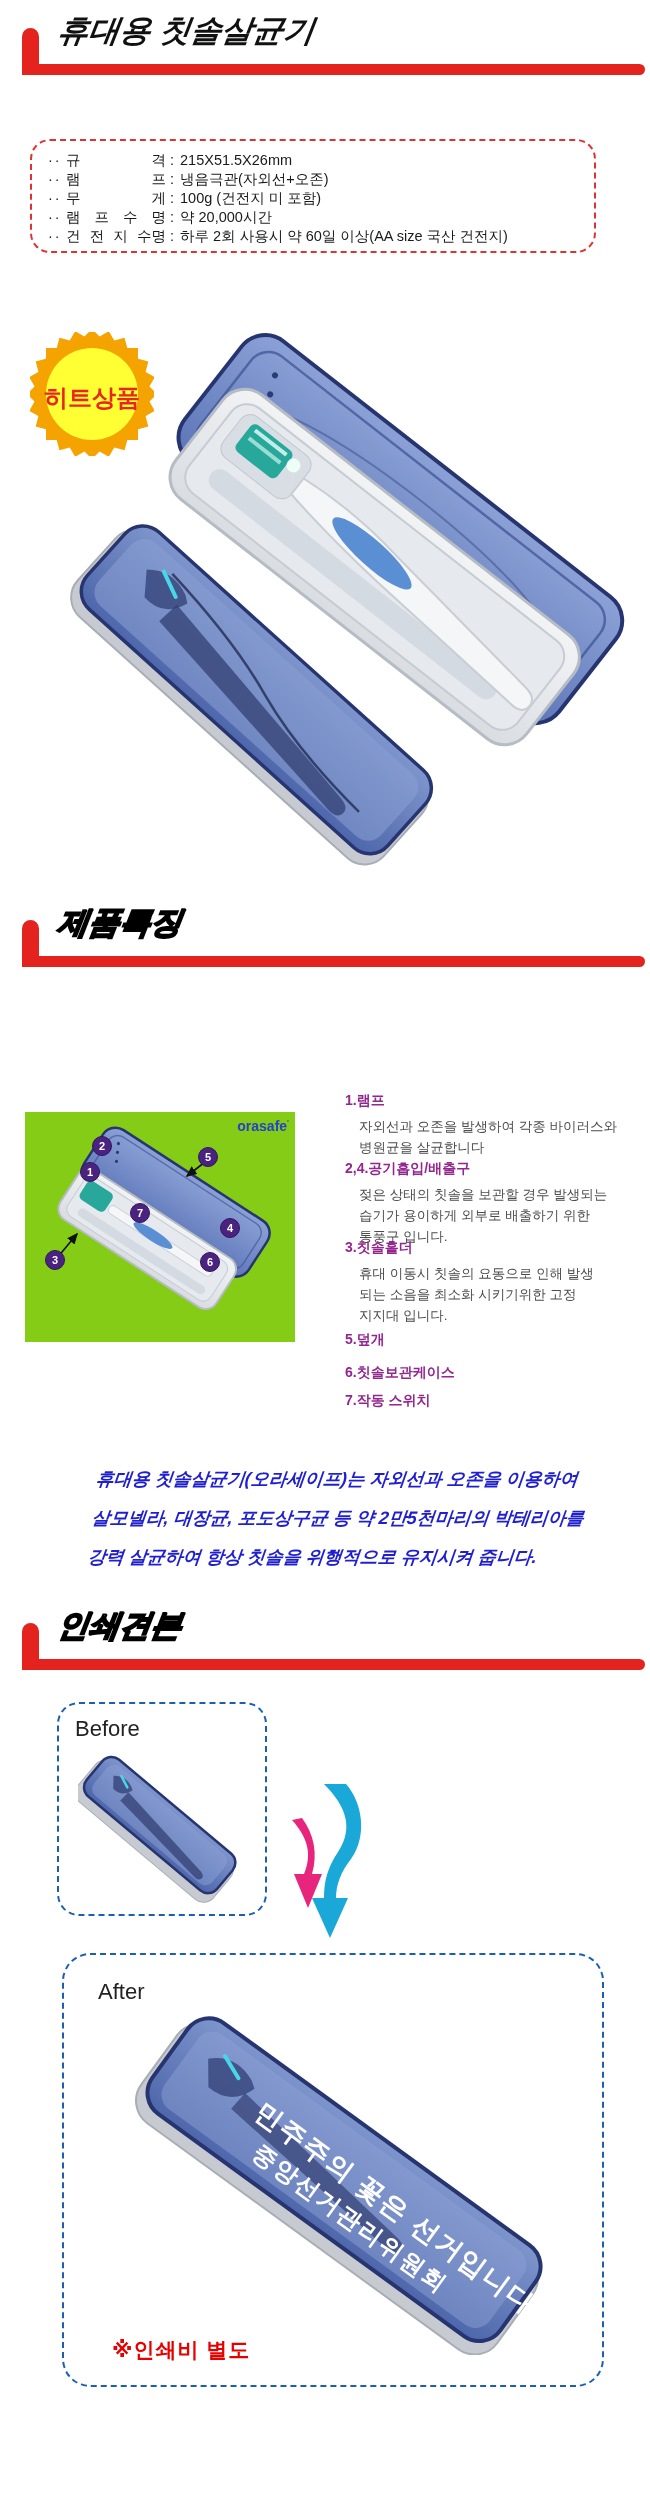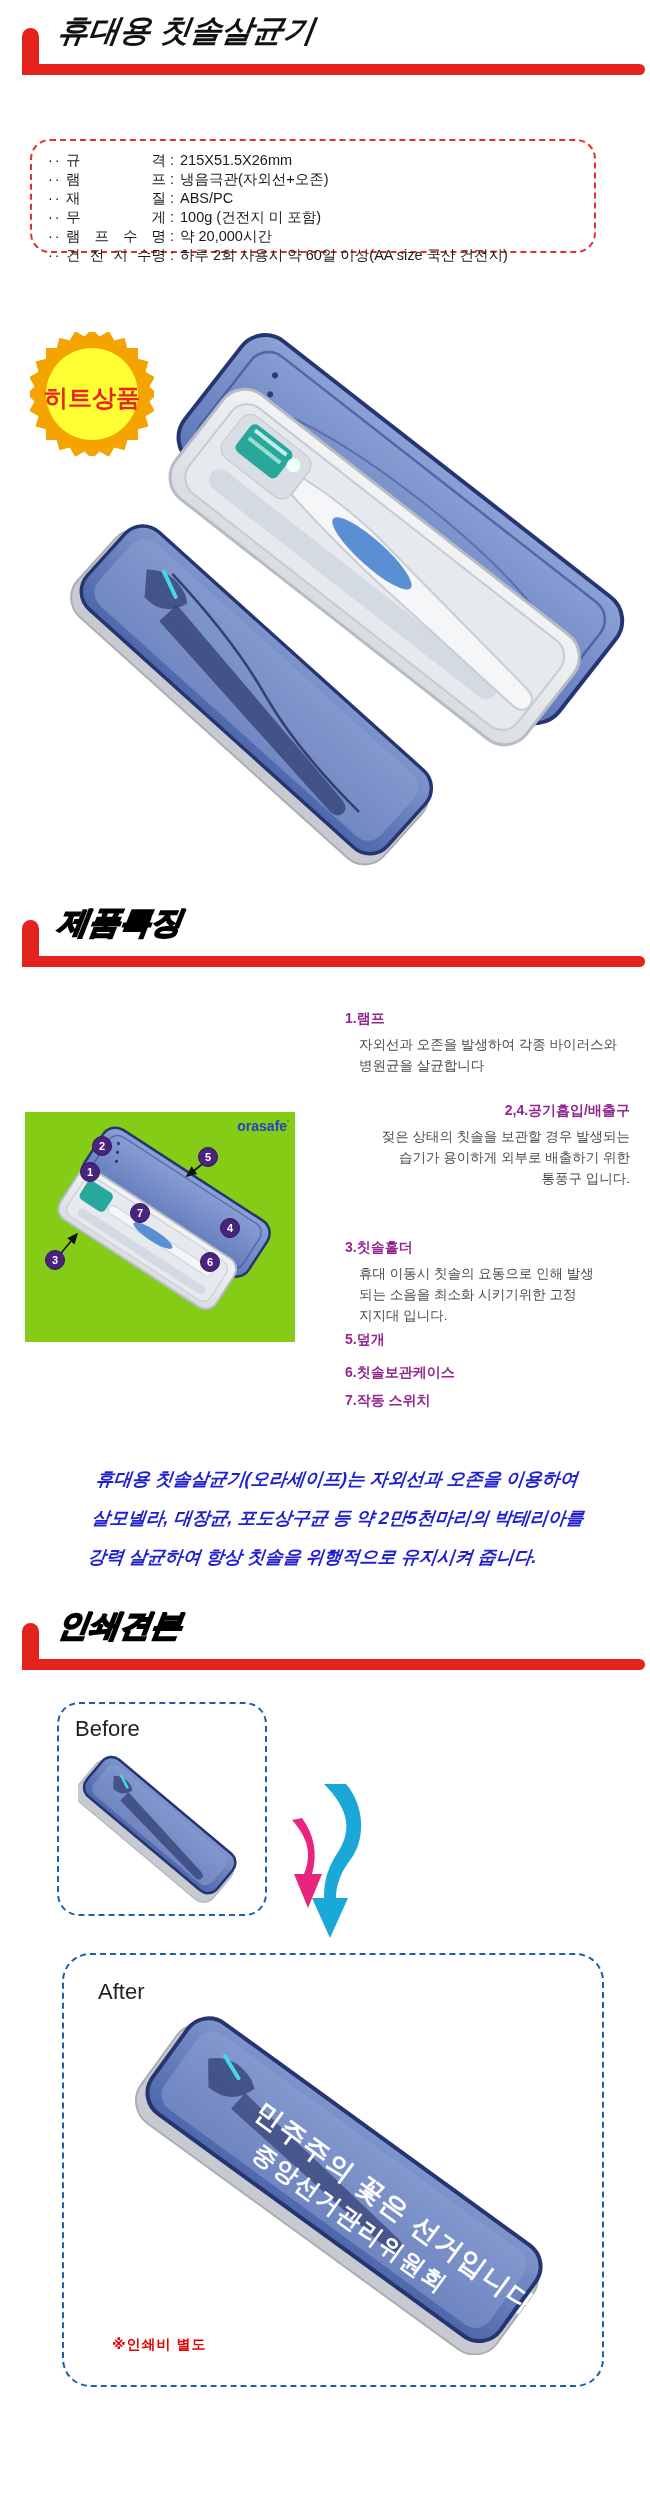--- a/index.html
+++ b/index.html
@@ -38,59 +38,56 @@
   .orasafe sup{font-size:8px;}
   .callout{position:absolute;width:18px;height:18px;border-radius:50%;background:#4a2380;
            border:1px solid #31175c;color:#fff;font-size:11px;font-weight:700;
            text-align:center;line-height:18px;z-index:6;}
   .arrow-overlay{position:absolute;left:0;top:0;width:270px;height:230px;}
 
   
   .feat{position:absolute;left:345px;width:285px;}
   .feat h3{margin:0;font-size:14px;font-weight:800;color:#93278f;}
   .feat p{margin:6px 0 0 14px;font-size:13.5px;line-height:21px;color:#4c4c4c;white-space:pre-line;}
-  .fi1{top:1010px;} .fi2{top:1102px;text-align:right;} .fi3{top:1239px;}
+  .fi1{top:1092px;} .fi2{top:1160px;} .fi3{top:1239px;}
   .fi4{top:1331px;} .fi5{top:1364px;} .fi6{top:1392px;}
 
   .summary{position:absolute;left:98px;top:1460px;width:540px;margin:0;
            font-size:18px;line-height:39px;font-weight:800;font-style:italic;
            color:#1f1fd0;white-space:pre-line;transform:skewX(-6deg);transform-origin:0 0;}
 
   
   .before-box{position:absolute;left:57px;top:1702px;width:206px;height:210px;
               border:2px dashed #1b5fae;border-radius:22px;}
   .after-box{position:absolute;left:62px;top:1953px;width:538px;height:430px;
              border:2px dashed #1b5fae;border-radius:28px;}
   .ba-label{position:absolute;left:16px;top:12px;font-size:22px;color:#222;font-weight:500;}
   .before-case{position:absolute;left:78px;top:1738px;}
   .after-case{position:absolute;left:95px;top:2000px;}
   .swoosh{position:absolute;left:258px;top:1782px;}
-  .print-note{position:absolute;left:112px;top:2336px;font-size:14px;font-weight:800;
+  .print-note{position:absolute;left:112px;top:2336px;font-size:21px;font-weight:800;
               color:#e60000;letter-spacing:1px;}
 </style>
 </head>
 <body>
 
 <div class="page">
 
   <div class="sec-head" style="top:14px;">
     <div class="vbar"></div>
     <div class="hbar"></div>
     <h2 class="sec-title">휴대용 칫솔살균기</h2>
   </div>
 
   <div class="spec-box">
     <div class="spec-row">
       <span class="spec-bullet">··</span><span class="spec-label">규 격</span><span class="spec-colon">:</span><span class="spec-value">215X51.5X26mm</span>
     </div>
     <div class="spec-row">
       <span class="spec-bullet">··</span><span class="spec-label">램 프</span><span class="spec-colon">:</span><span class="spec-value">냉음극관(자외선+오존)</span>
-    </div>
-    <div class="spec-row">
-      <span class="spec-bullet">··</span><span class="spec-label">재 질</span><span class="spec-colon">:</span><span class="spec-value">ABS/PC</span>
     </div>
     <div class="spec-row">
       <span class="spec-bullet">··</span><span class="spec-label">무 게</span><span class="spec-colon">:</span><span class="spec-value">100g (건전지 미 포함)</span>
     </div>
     <div class="spec-row">
       <span class="spec-bullet">··</span><span class="spec-label">램 프 수 명</span><span class="spec-colon">:</span><span class="spec-value">약 20,000시간</span>
     </div>
     <div class="spec-row">
       <span class="spec-bullet">··</span><span class="spec-label">건 전 지 수명</span><span class="spec-colon">:</span><span class="spec-value">하루 2회 사용시 약 60일 이상(AA size 국산 건전지)</span>
     </div>

